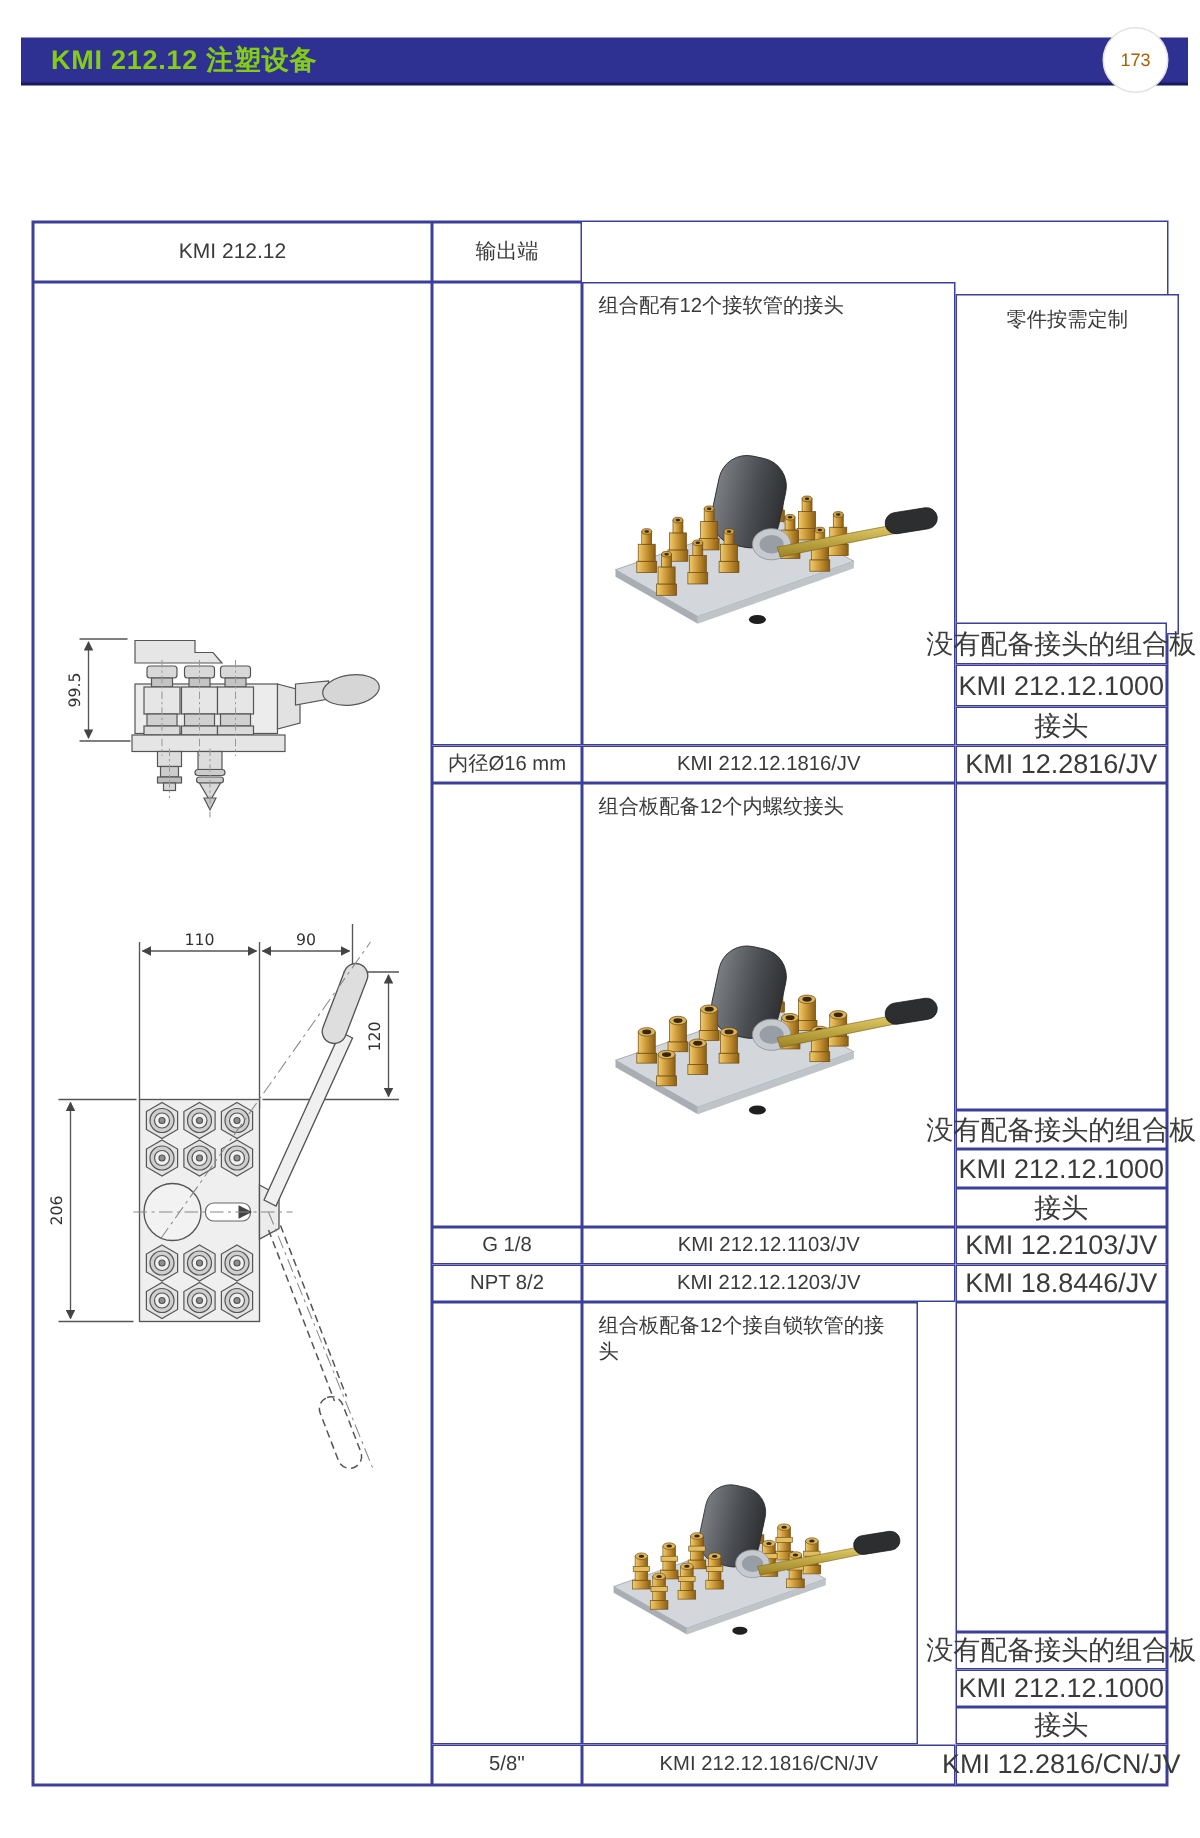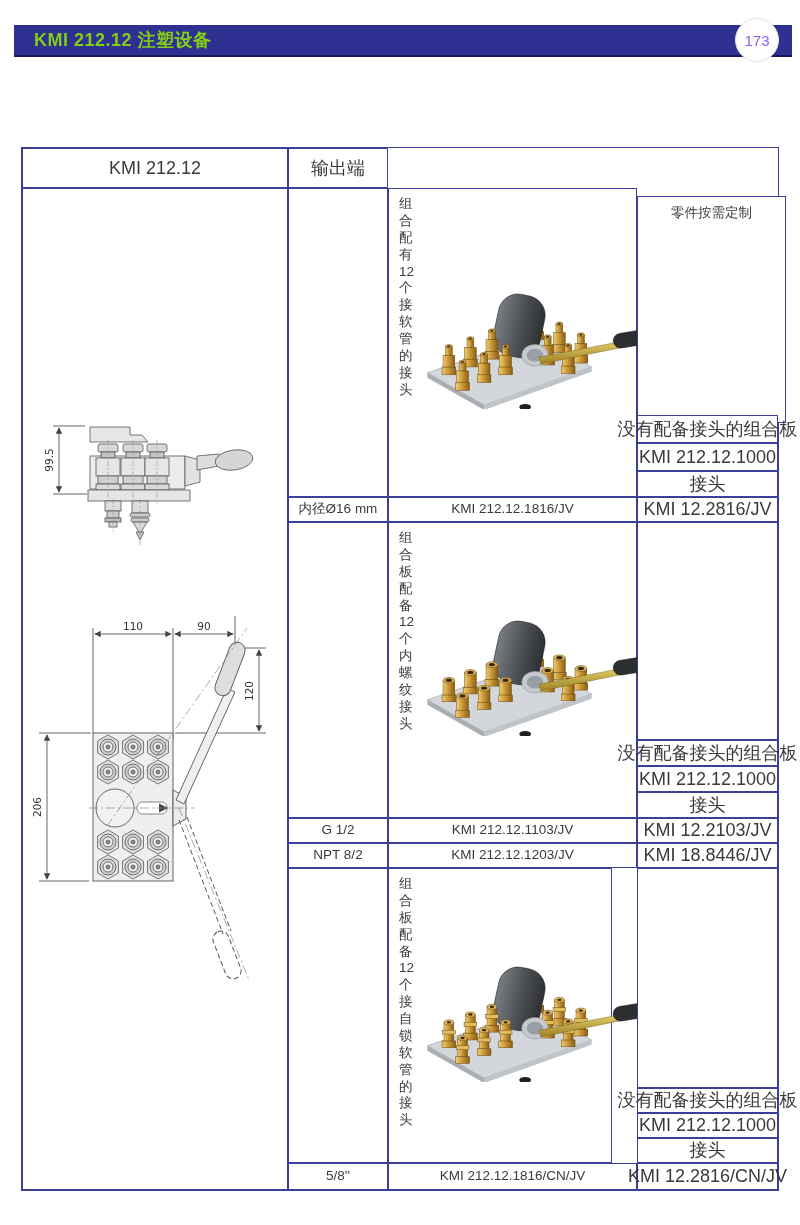--- a/index.html
+++ b/index.html
@@ -15,35 +15,35 @@
   .header-bar{
     position:absolute;left:14px;top:25px;width:778px;height:30px;
     background:var(--accent);box-shadow:0 2px 0 #171a5e;
     display:flex;align-items:center;padding-left:20px;box-sizing:border-box;
   }
   .header-title{color:#84cc16;font-size:18px;font-weight:bold;letter-spacing:.5px;white-space:nowrap;}
   .page-circle{
     position:absolute;left:735px;top:18px;width:44px;height:44px;border-radius:50%;
     background:#fff;border:1px solid #e2e2e2;box-sizing:border-box;z-index:2;
     display:flex;align-items:center;justify-content:center;
-    font-size:15px;color:#8b5cf6;
+    font-size:12px;color:#a16207;
   }
   .tbl{
     position:absolute;left:21px;top:147px;width:756px;height:1042px;
     border:1px solid var(--border);background:#fff;
   }
   .cell{
     position:absolute;box-sizing:border-box;border:1px solid var(--border);
     background:#fff;display:flex;align-items:center;justify-content:center;
     font-size:13.5px;color:var(--text);text-align:center;line-height:1.25;
   }
-  .cell.hdr{font-size:18px;text-align:center;}
+  .cell.hdr{font-size:14px;text-align:center;}
   .cell.small{font-size:18px;white-space:nowrap;}
   .cell.desc{
-    flex-direction:row;align-items:flex-start;justify-content:flex-start;
+    flex-direction:column;align-items:flex-start;justify-content:flex-start;
     padding:7px 10px;text-align:left;
   }
   .photo-wrap{flex:1;align-self:stretch;display:flex;align-items:center;justify-content:center;}
   .cell.note{align-items:flex-start;padding-top:8px;}
   .cell.drawcol{display:block;}
   .dview{position:absolute;}
   svg text{font-family:"DejaVu Sans","Liberation Sans",sans-serif;}
 </style>
 </head>
 <body>
@@ -279,21 +279,21 @@
           <use href="#fit-thread" x="92" y="100"></use>
         <polygon points="126,82 210,66 211,72 128,89" fill="url(#gShaft)" stroke="#6e5a16" stroke-width="0.4"></polygon>
         <rect x="202" y="56" width="37" height="15" rx="7.5" transform="rotate(-9 220 64)" fill="#2c2e30" stroke="#151515" stroke-width="0.5"></rect>
       </svg>
     </div>
   </div>
   <div class="cell" style="left:615px;top:374px;width:141px;height:218px"></div>
   <div class="cell small" style="left:615px;top:592px;width:141px;height:26px">没有配备接头的组合板</div>
   <div class="cell small" style="left:615px;top:618px;width:141px;height:26px">KMI 212.12.1000</div>
   <div class="cell small" style="left:615px;top:644px;width:141px;height:26px">接头</div>
-  <div class="cell" style="left:266px;top:670px;width:100px;height:25px">G 1/2</div>
+  <div class="cell" style="left:266px;top:670px;width:100px;height:25px">G 1/8</div>
   <div class="cell" style="left:366px;top:670px;width:249px;height:25px">KMI 212.12.1103/JV</div>
   <div class="cell small" style="left:615px;top:670px;width:141px;height:25px">KMI 12.2103/JV</div>
   <div class="cell" style="left:266px;top:695px;width:100px;height:25px">NPT 8/2</div>
   <div class="cell" style="left:366px;top:695px;width:249px;height:25px">KMI 212.12.1203/JV</div>
   <div class="cell small" style="left:615px;top:695px;width:141px;height:25px">KMI 18.8446/JV</div>
 
   <div class="cell" style="left:266px;top:720px;width:100px;height:295px"></div>
   <div class="cell desc" style="left:366px;top:720px;width:224px;height:295px">
     <span>组合板配备12个接自锁软管的接头</span>
     <div class="photo-wrap">

